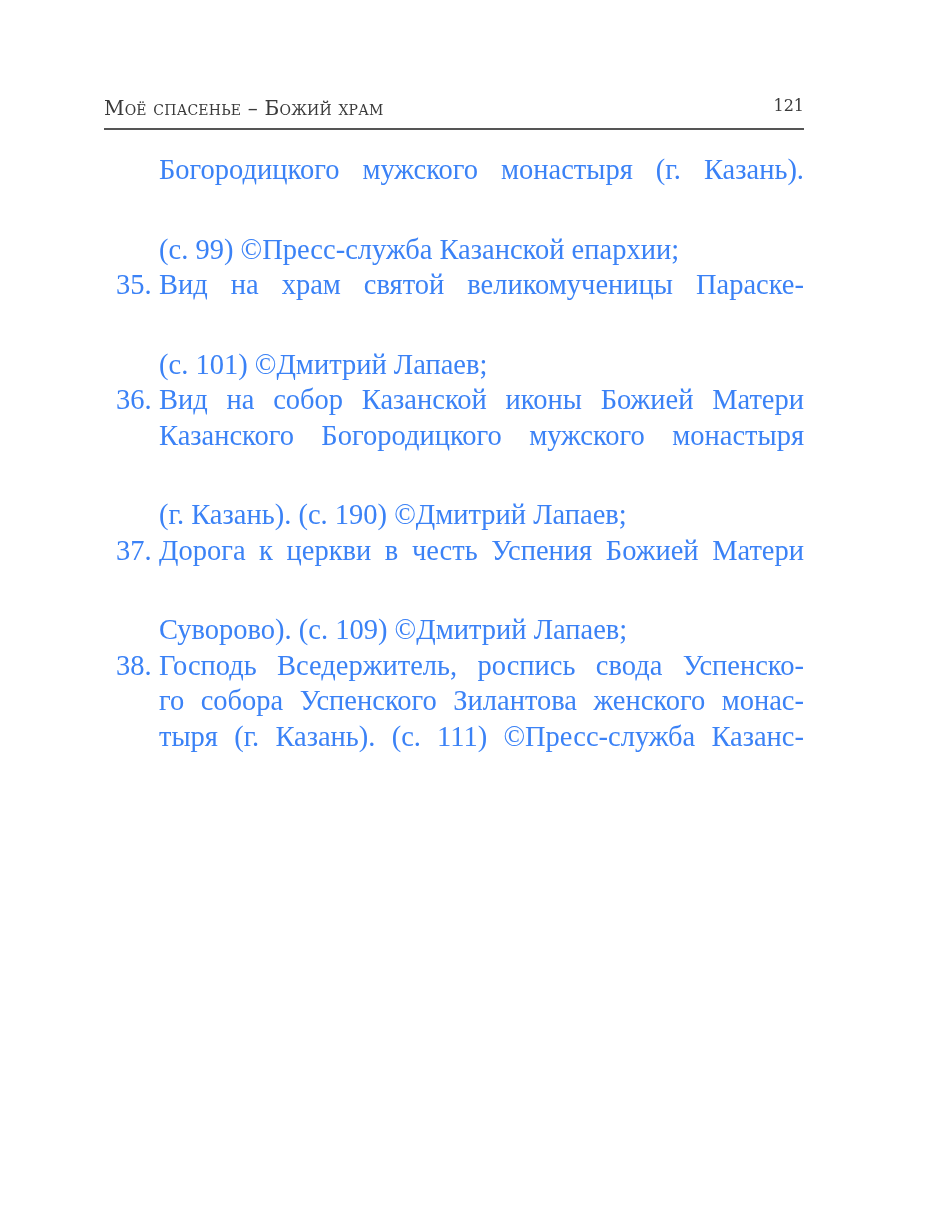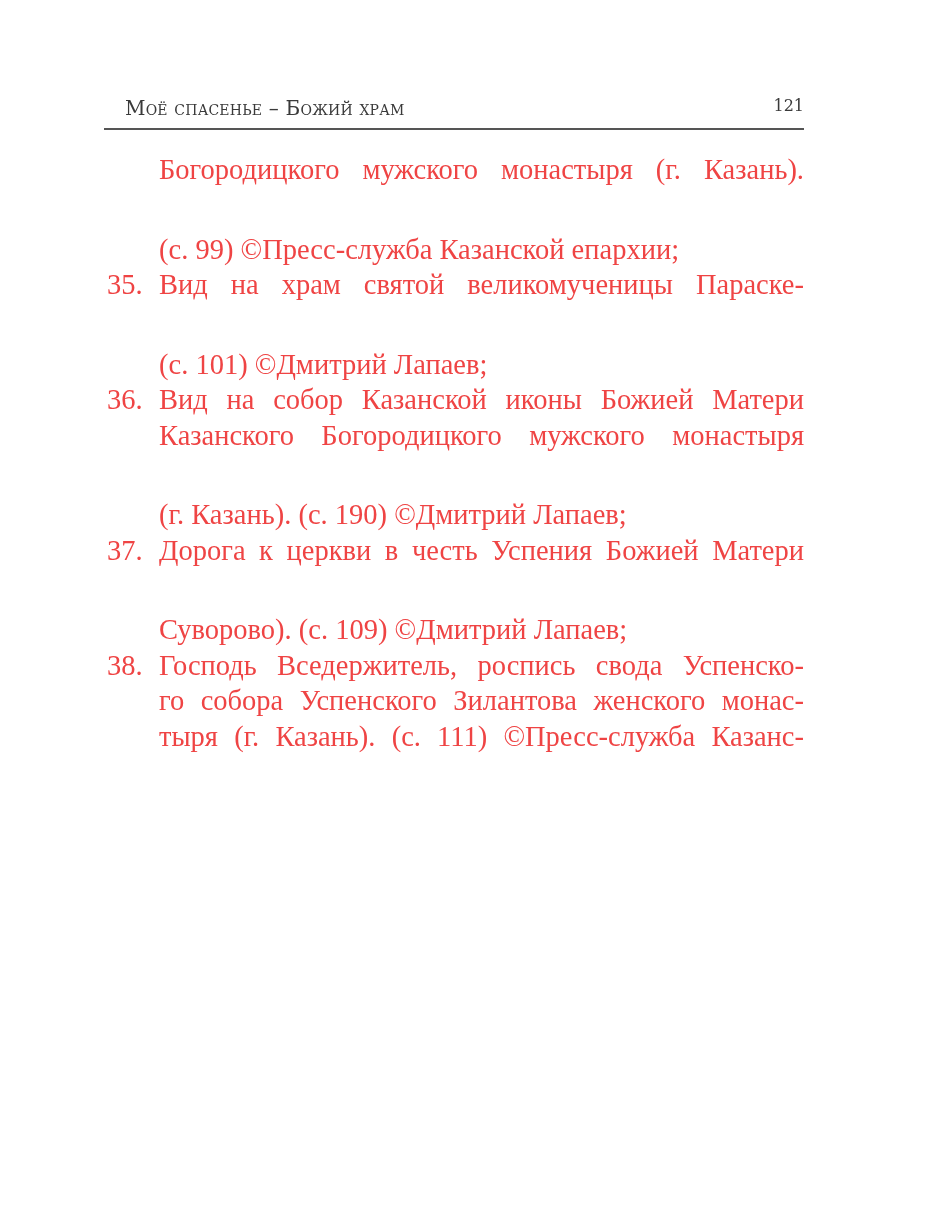--- a/index.html
+++ b/index.html
@@ -4,30 +4,30 @@
   <style>
     html, body { margin: 0; padding: 0; background: #ffffff; }
     body { width: 935px; height: 1213px; position: relative; overflow: hidden; }
     .header {
       position: absolute; left: 104px; top: 94px; width: 700px; height: 34px;
       border-bottom: 2px solid #555555;
       font-family: "DejaVu Serif", serif; color: #3a3a3a;
     }
     .header-title {
       position: absolute; left: 0; top: 2px; font-size: 20px;
-      font-variant: small-caps; letter-spacing: 0.2px; margin-left: 21px;
+      font-variant: small-caps; letter-spacing: 0.2px;
     }
     .header-page { position: absolute; right: 0; top: 2px; font-size: 16px; }
     .content {
       position: absolute; left: 104px; top: 152px; width: 700px;
       font-family: "Liberation Serif", serif; font-size: 28.5px;
-      line-height: 35.5px; color: #ef4444;
+      line-height: 35.5px; color: #3b82f6;
     }
     .entry { position: relative; padding-left: 55px; text-align: justify; }
-    .entry .num { position: absolute; left: 3px; top: 0; }
+    .entry .num { position: absolute; left: 12px; top: 0; }
     .line { display: block; text-align: justify; text-align-last: justify; white-space: nowrap; }
     .line.last { text-align-last: left; margin-top: 44px; }
   </style>
 </head>
 <body>
 
 <div class="header">
   <span class="header-title">Моё спасенье – Божий храм</span>
   <span class="header-page">121</span>
 </div>

